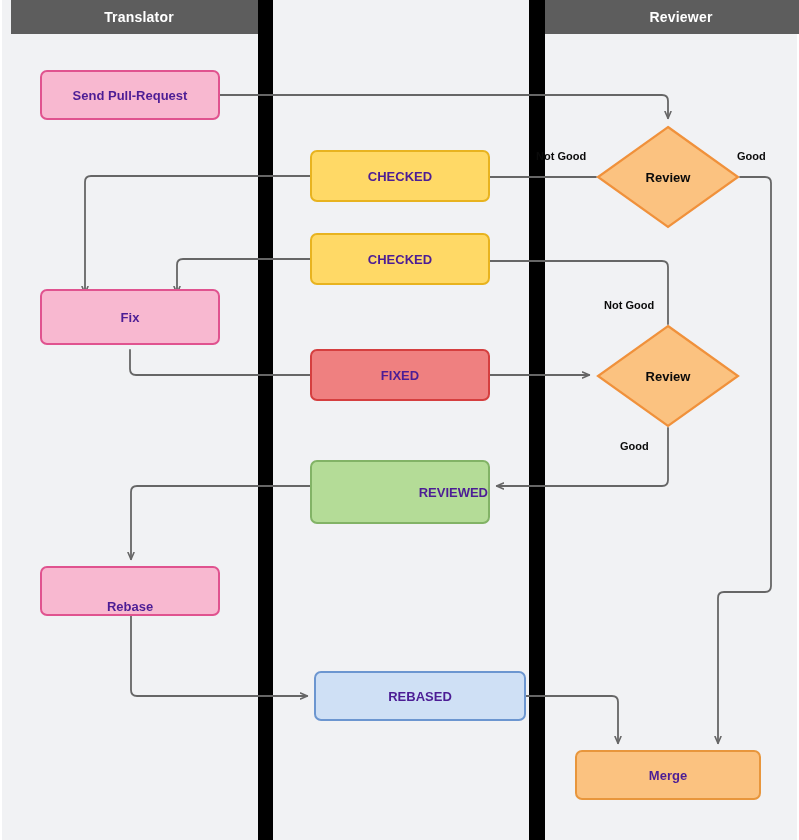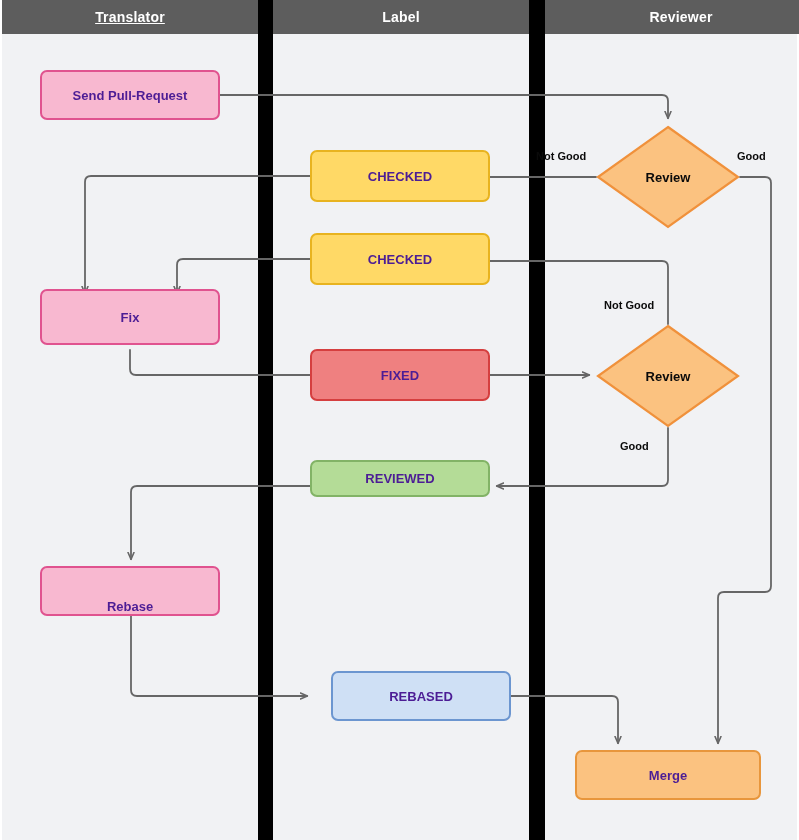--- a/index.html
+++ b/index.html
@@ -22,25 +22,22 @@
 </style>
 </head>
 <body>
 
 <div id="stage">
 
   <div class="lane" style="left:2px;width:256px;"></div>
   <div class="lane" style="left:273px;width:256px;"></div>
   <div class="lane" style="left:545px;width:252px;"></div>
 
-  <div class="lane-head" style="left:2px;width:256px;text-decoration:underline;">
+  <div class="lane-head" style="left:11px;width:256px;">
     <span>Translator</span>
-  </div>
-  <div class="lane-head" style="left:273px;width:256px;">
-    <span>Label</span>
   </div>
   <div class="lane-head" style="left:545px;width:272px;">
     <span>Reviewer</span>
   </div>
 
   <div class="divider" style="left:258px;width:15px;"></div>
   <div class="divider" style="left:529px;width:16px;"></div>
 
   <svg id="wires" viewBox="0 0 799 840" xmlns="http://www.w3.org/2000/svg">
     <defs>
@@ -90,29 +87,29 @@
   </div>
 
   <div class="node" style="left:40px;top:289px;width:180px;height:56px;background:#f8b8d0;border-color:#e0538f;">
     <span>Fix</span>
   </div>
 
   <div class="node" style="left:310px;top:349px;width:180px;height:52px;background:#ef8080;border-color:#d53f3f;">
     <span>FIXED</span>
   </div>
 
-  <div class="node" style="left:310px;top:460px;width:180px;height:37px;background:#b4dc97;border-color:#82b366;">
+  <div class="node" style="left:310px;top:460px;width:180px;height:64px;background:#b4dc97;border-color:#82b366;justify-content:flex-end;">
     <span>REVIEWED</span>
   </div>
 
   <div class="node" style="left:40px;top:566px;width:180px;height:50px;background:#f8b8d0;border-color:#e0538f;align-items:flex-end;">
     <span>Rebase</span>
   </div>
 
-  <div class="node" style="left:314px;top:671px;width:180px;height:50px;background:#cfe0f5;border-color:#6c96d0;margin-left:17px;">
+  <div class="node" style="left:314px;top:671px;width:212px;height:50px;background:#cfe0f5;border-color:#6c96d0;">
     <span>REBASED</span>
   </div>
 
   <div class="node" style="left:575px;top:750px;width:186px;height:50px;background:#fbc280;border-color:#e8963c;">
     <span>Merge</span>
   </div>
 
   <div class="diamond" style="left:596px;top:125px;width:144px;height:104px;">
     <svg width="144" height="104" viewBox="0 0 144 104" xmlns="http://www.w3.org/2000/svg">
       <polygon points="72,2 142,52 72,102 2,52" fill="#fbc280" stroke="#f0913b" stroke-width="2.2"></polygon>

